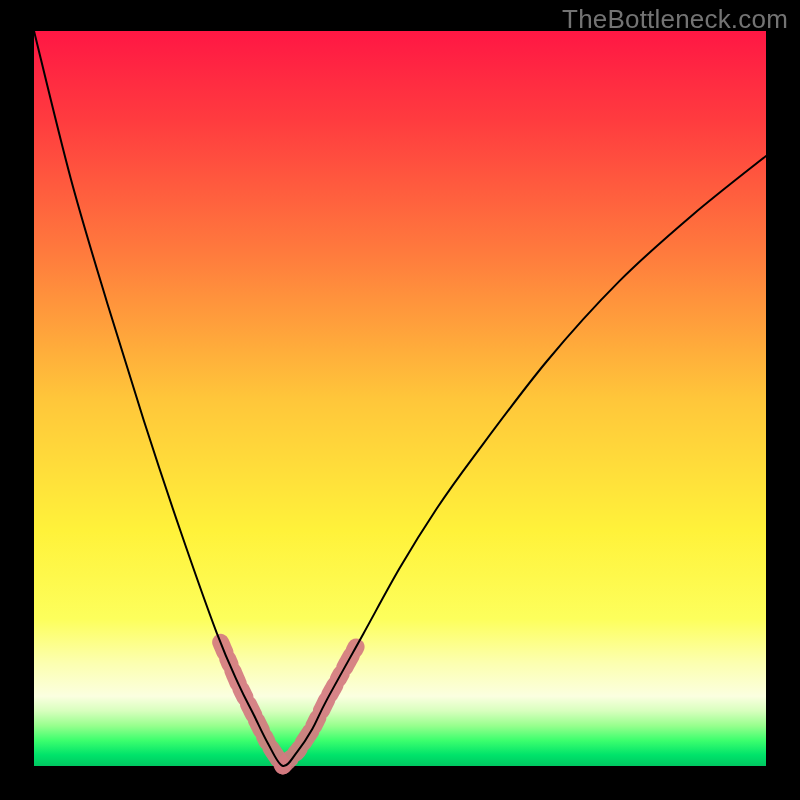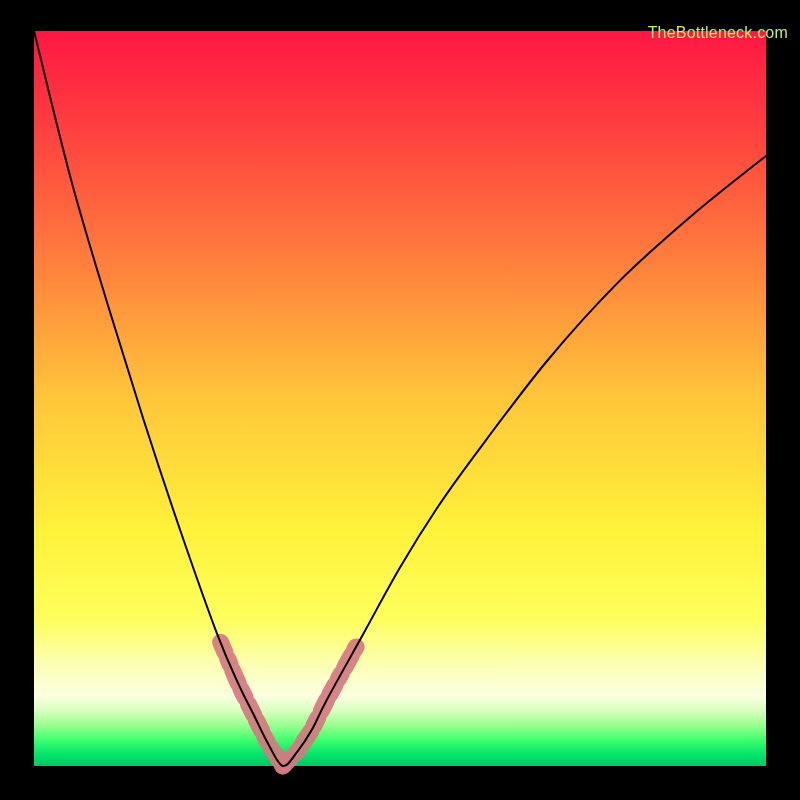--- a/index.html
+++ b/index.html
@@ -13,26 +13,25 @@
   .frame {
     width: 800px;
     height: 800px;
     background: #000;
     position: relative;
   }
   .watermark {
     position: absolute;
     top: 4px;
     right: 12px;
-    color: #bef264;
-    font-size: 16px;
+    color: #737373;
+    font-size: 26px;
     font-weight: 400;
     letter-spacing: 0.2px;
     z-index: 2;
-    margin-top: 20px;
   }
   svg {
     display: block;
   }
 </style>
 </head>
 <body>
 
 <div class="frame">
   <div class="watermark">TheBottleneck.com</div>

